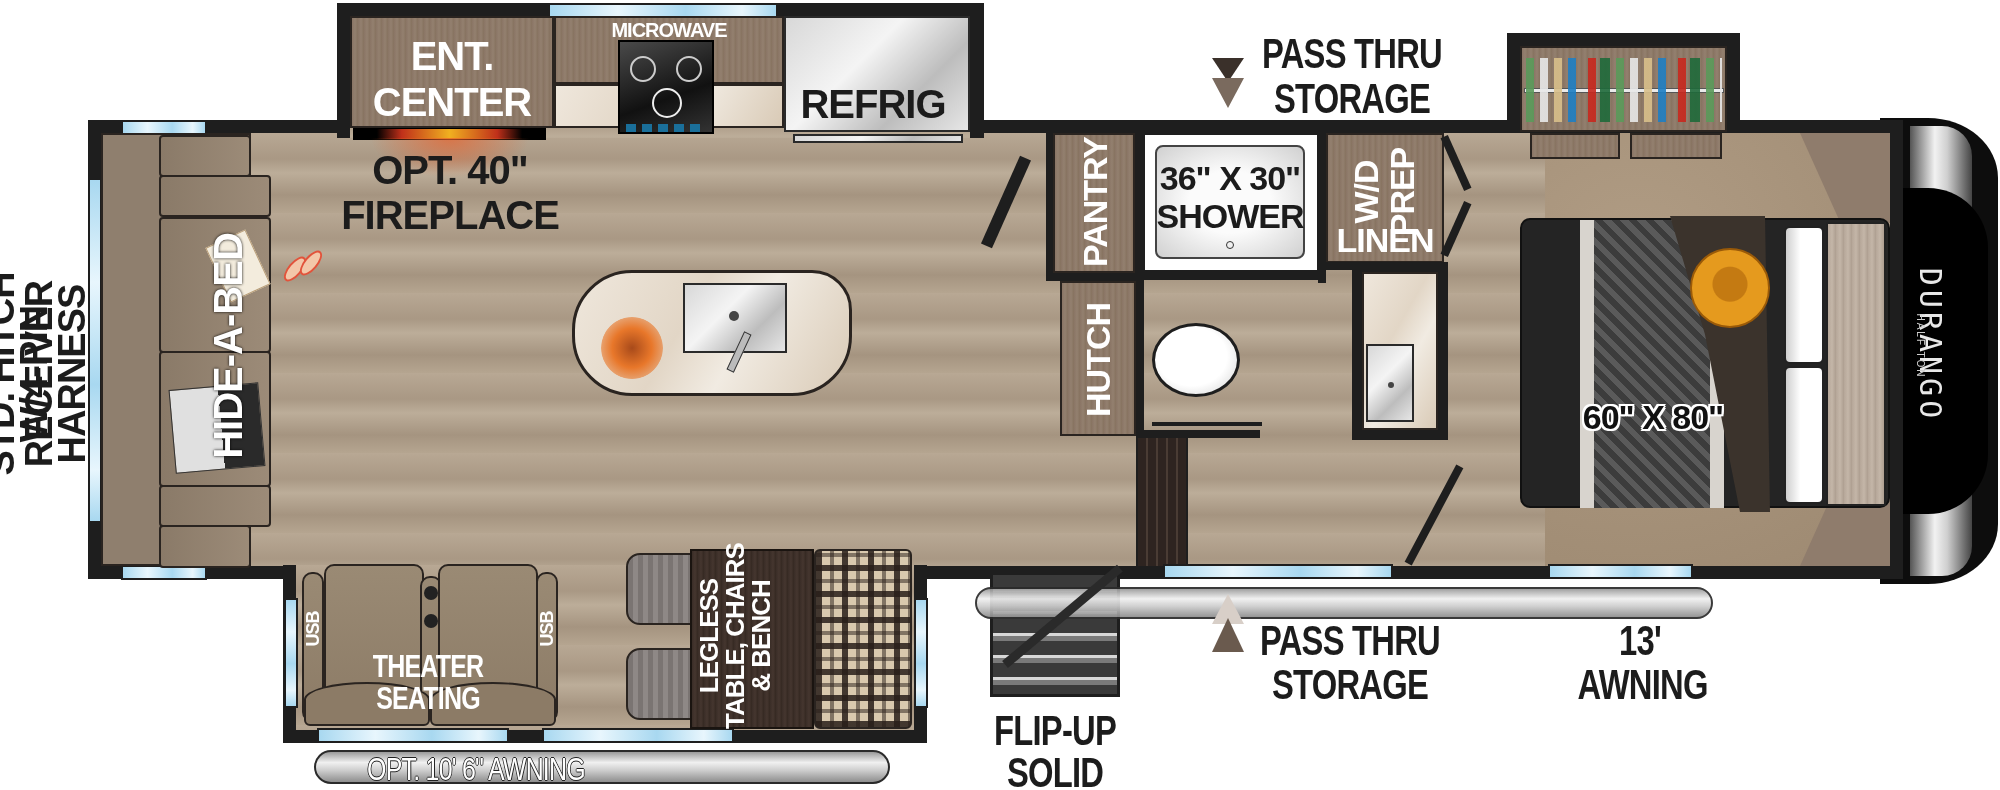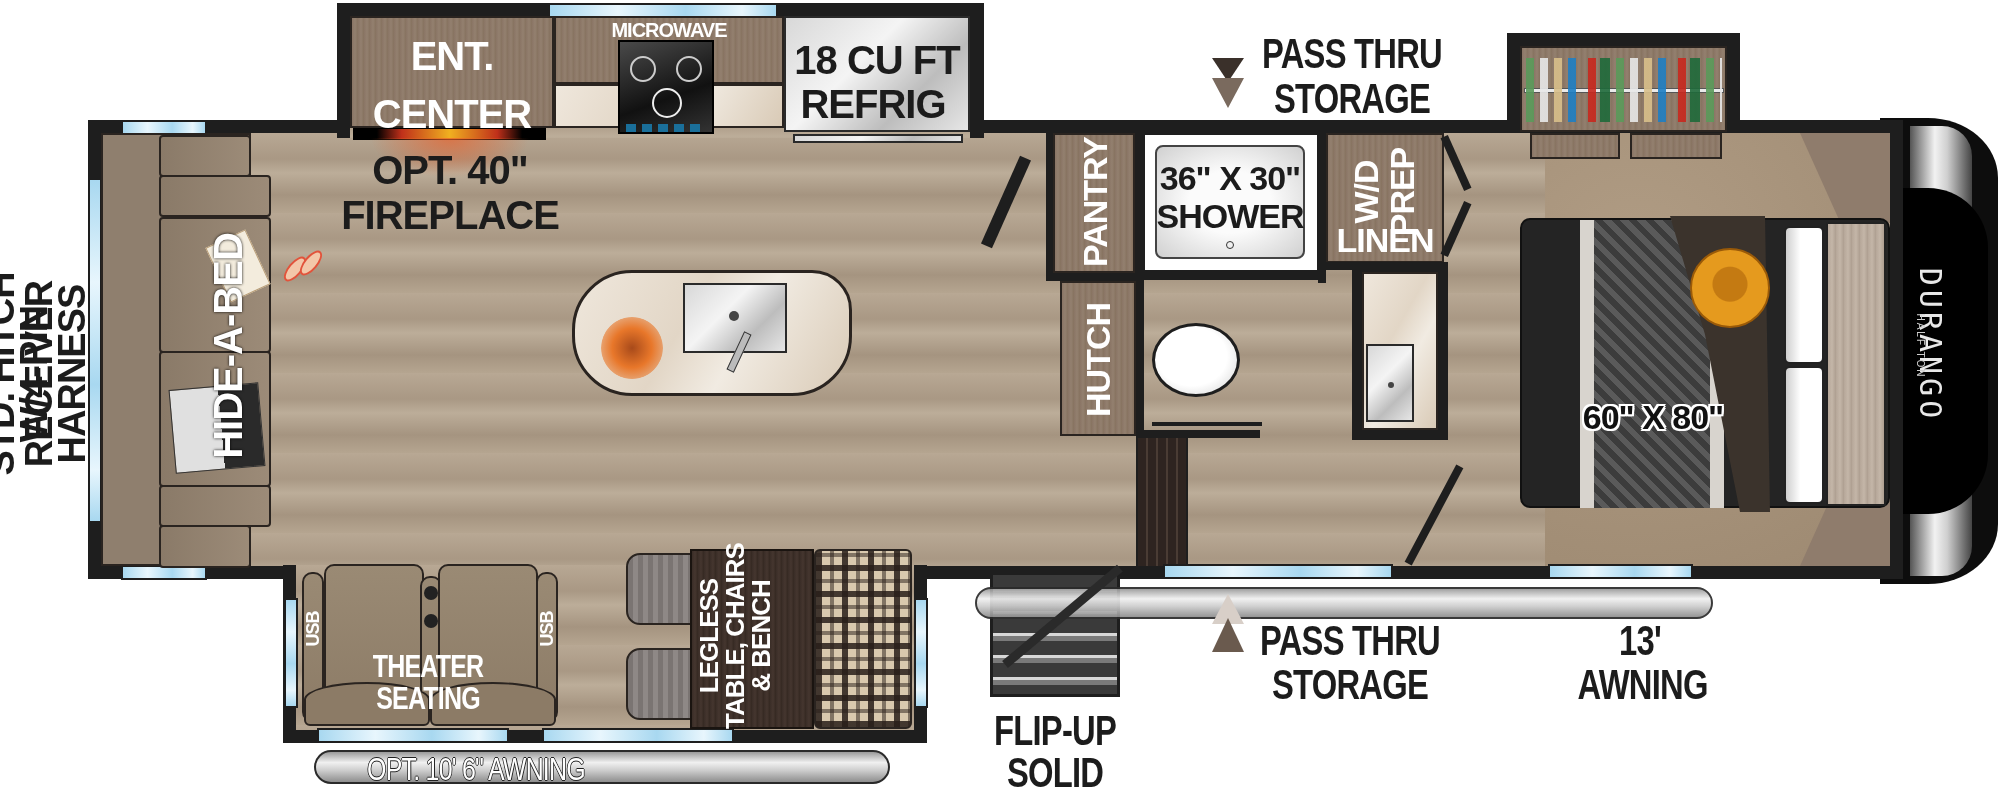--- a/index.html
+++ b/index.html
@@ -41,40 +41,39 @@
 
 <div class="abs wall" style="left:88px; top:120px; width:1815px; height:459px;"></div>
 <div class="abs floor" style="left:101px; top:133px; width:1789px; height:433px;"></div>
 
 <div class="abs wall" style="left:337px; top:3px; width:647px; height:135px;"></div>
 <div class="abs floor" style="left:350px; top:16px; width:620px; height:122px;"></div>
 <div class="abs window-h" style="left:548px; top:3px; width:230px; height:15px;"></div>
 
 <div class="abs cab" style="left:350px; top:16px; width:204px; height:112px;">
   <div class="abs lbl lbl-light" style="left:0; top:18px; width:200px; font-size:40px;">ENT.</div>
-  <div class="abs lbl lbl-light" style="left:0; top:76px; width:200px; font-size:40px;">CENTER</div>
+  <div class="abs lbl lbl-light" style="left:0; top:64px; width:200px; font-size:40px;">CENTER</div>
 </div>
 
 <div class="abs" style="left:353px; top:128px; width:193px; height:12px; background:linear-gradient(90deg,#000 0%,#000 12%,#c0301a 25%,#f0b020 50%,#c0301a 75%,#000 88%,#000 100%); border:1px solid #000;"></div>
 <div class="abs" style="left:370px; top:138px; width:160px; height:40px; background:radial-gradient(ellipse at 50% 0%, rgba(232,97,42,.7), rgba(232,97,42,0) 70%);"></div>
 <div class="abs lbl lbl-dark" style="left:330px; top:150px; width:240px; font-size:40px;">OPT. 40"</div>
 <div class="abs lbl lbl-dark" style="left:330px; top:195px; width:240px; font-size:40px;">FIREPLACE</div>
 
 <div class="abs cab" style="left:554px; top:16px; width:230px; height:68px;"></div>
 <div class="abs counter" style="left:554px; top:84px; width:230px; height:44px;"></div>
 <div class="abs lbl lbl-light" style="left:554px; top:20px; width:230px; font-size:20px;">MICROWAVE</div>
 <div class="abs" style="left:618px; top:40px; width:96px; height:94px; background:linear-gradient(160deg,#4a4a4a,#111 60%,#333); border:2px solid #000;">
   <div class="abs" style="left:10px; top:14px; width:26px; height:26px; border:2px solid #ccc; border-radius:50%;"></div>
   <div class="abs" style="left:56px; top:14px; width:26px; height:26px; border:2px solid #ccc; border-radius:50%;"></div>
   <div class="abs" style="left:32px; top:46px; width:30px; height:30px; border:2px solid #eee; border-radius:50%;"></div>
   <div class="abs" style="left:6px; top:82px; width:80px; height:8px; background:repeating-linear-gradient(90deg,#1a6f9a 0 10px,transparent 10px 16px);"></div>
 </div>
 
 <div class="abs steel" style="left:784px; top:16px; width:186px; height:116px;">
-  <div class="abs lbl lbl-dark" style="left:0; top:22px; width:182px; font-size:40px;">18 CU FT</div>
   <div class="abs lbl lbl-dark" style="left:0; top:66px; width:174px; font-size:40px;">REFRIG</div>
 </div>
 <div class="abs steel" style="left:793px; top:134px; width:170px; height:9px;"></div>
 
 <div class="abs window-h" style="left:121px; top:120px; width:86px; height:15px;"></div>
 <div class="abs window-h" style="left:121px; top:565px; width:86px; height:15px;"></div>
 <div class="abs window-v" style="left:88px; top:178px; width:14px; height:345px;"></div>
 
 <div class="abs sofa" style="left:101px; top:133px; width:150px; height:433px;">
   <div class="abs cushion" style="left:56px; top:0; width:92px; height:42px;"></div>

